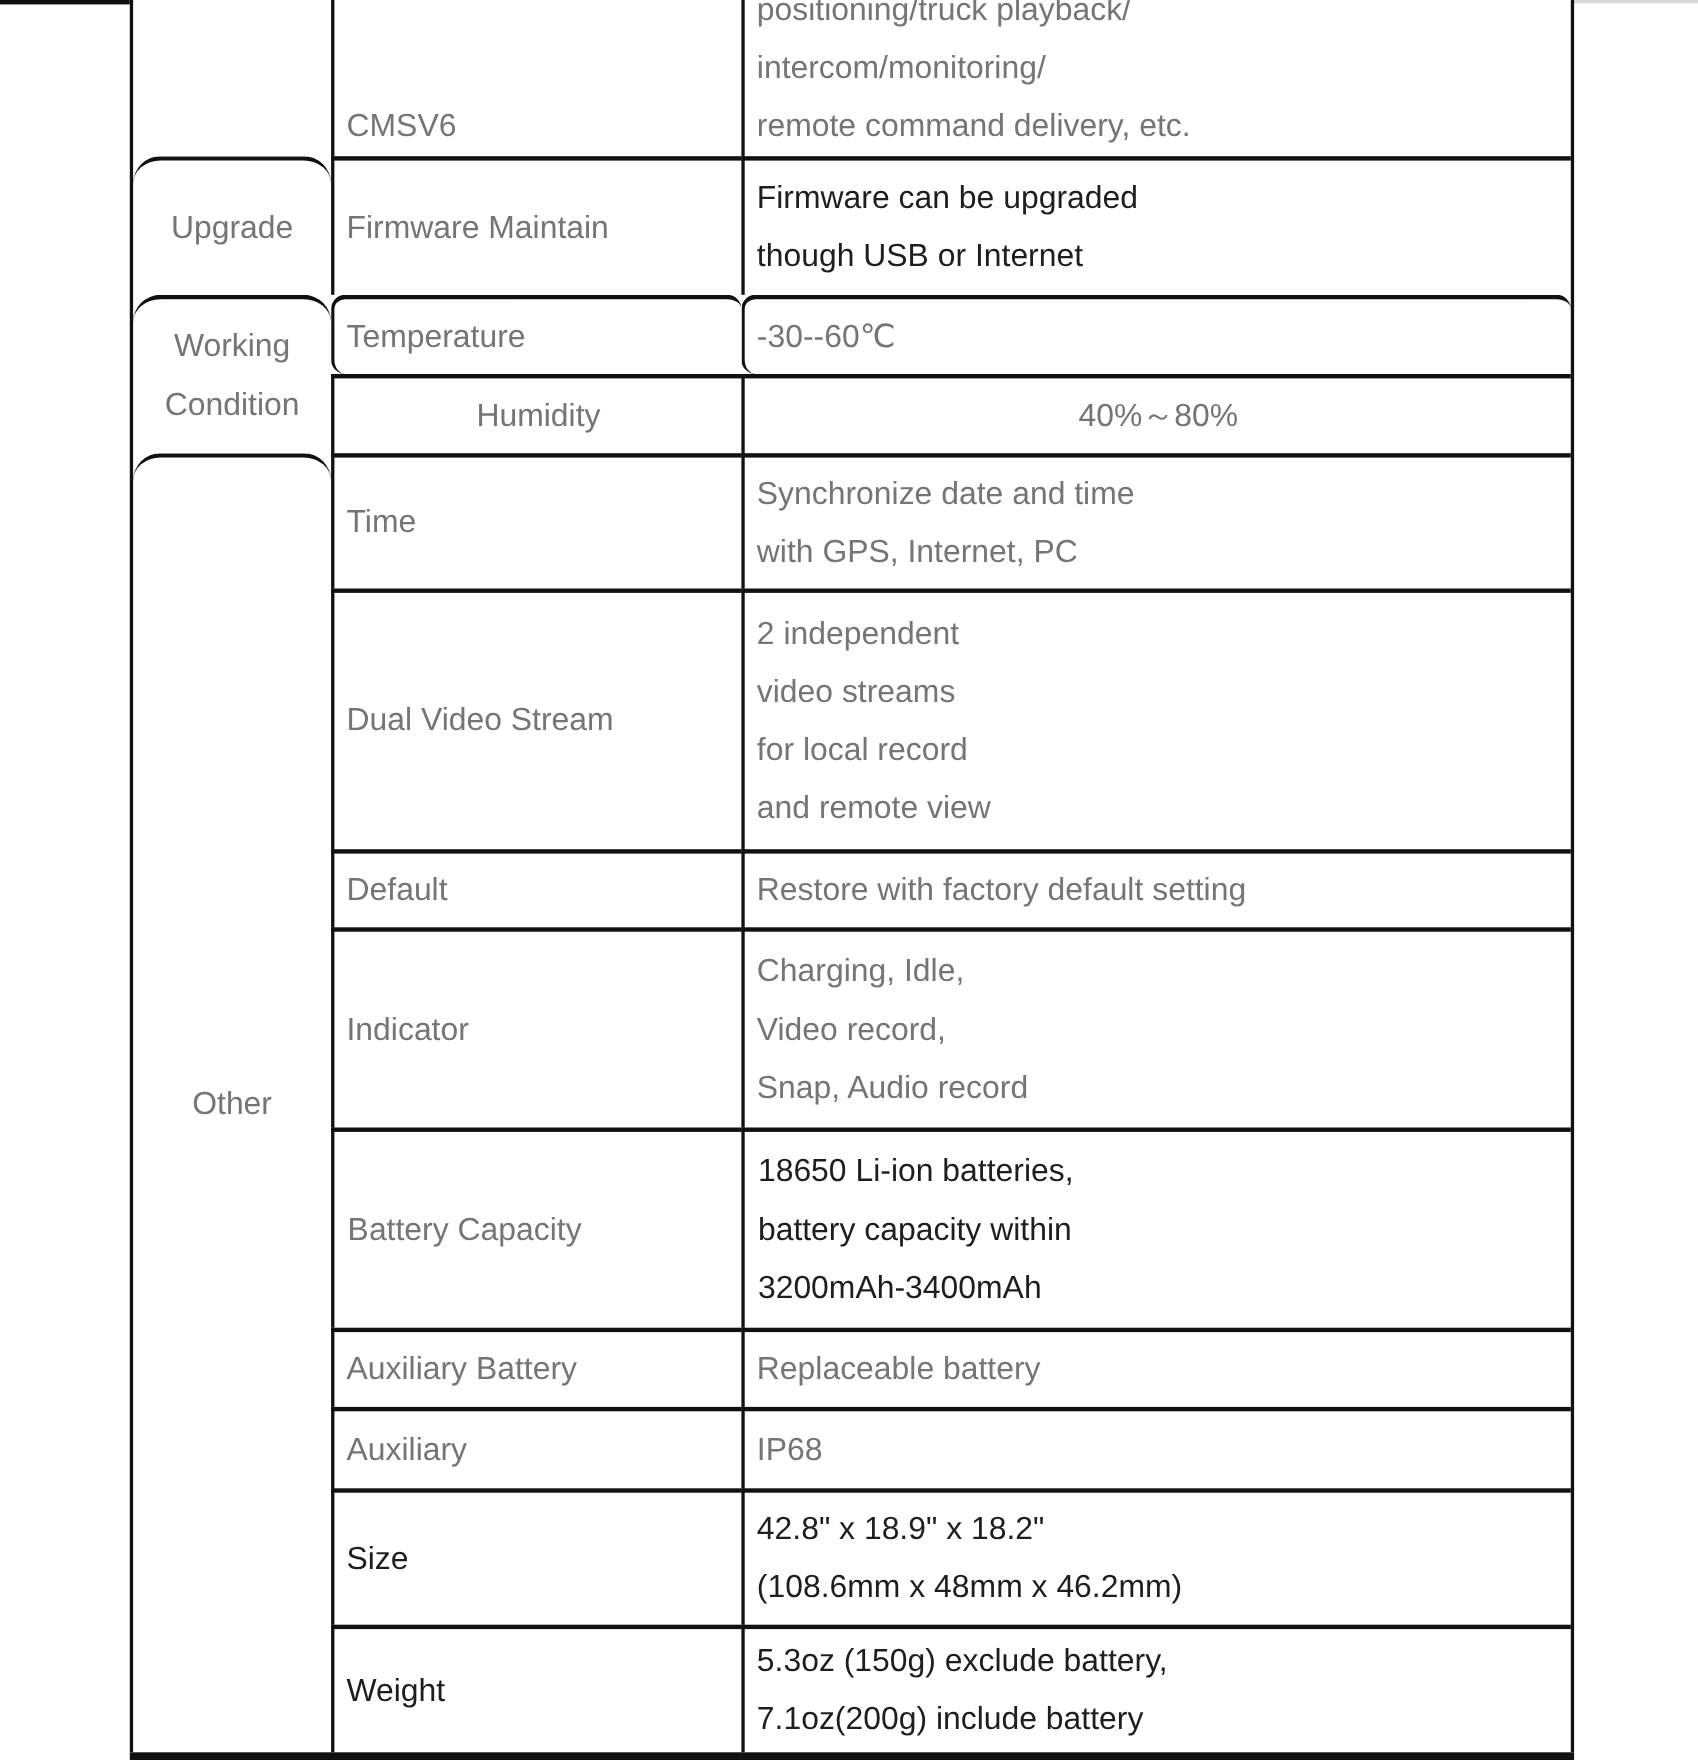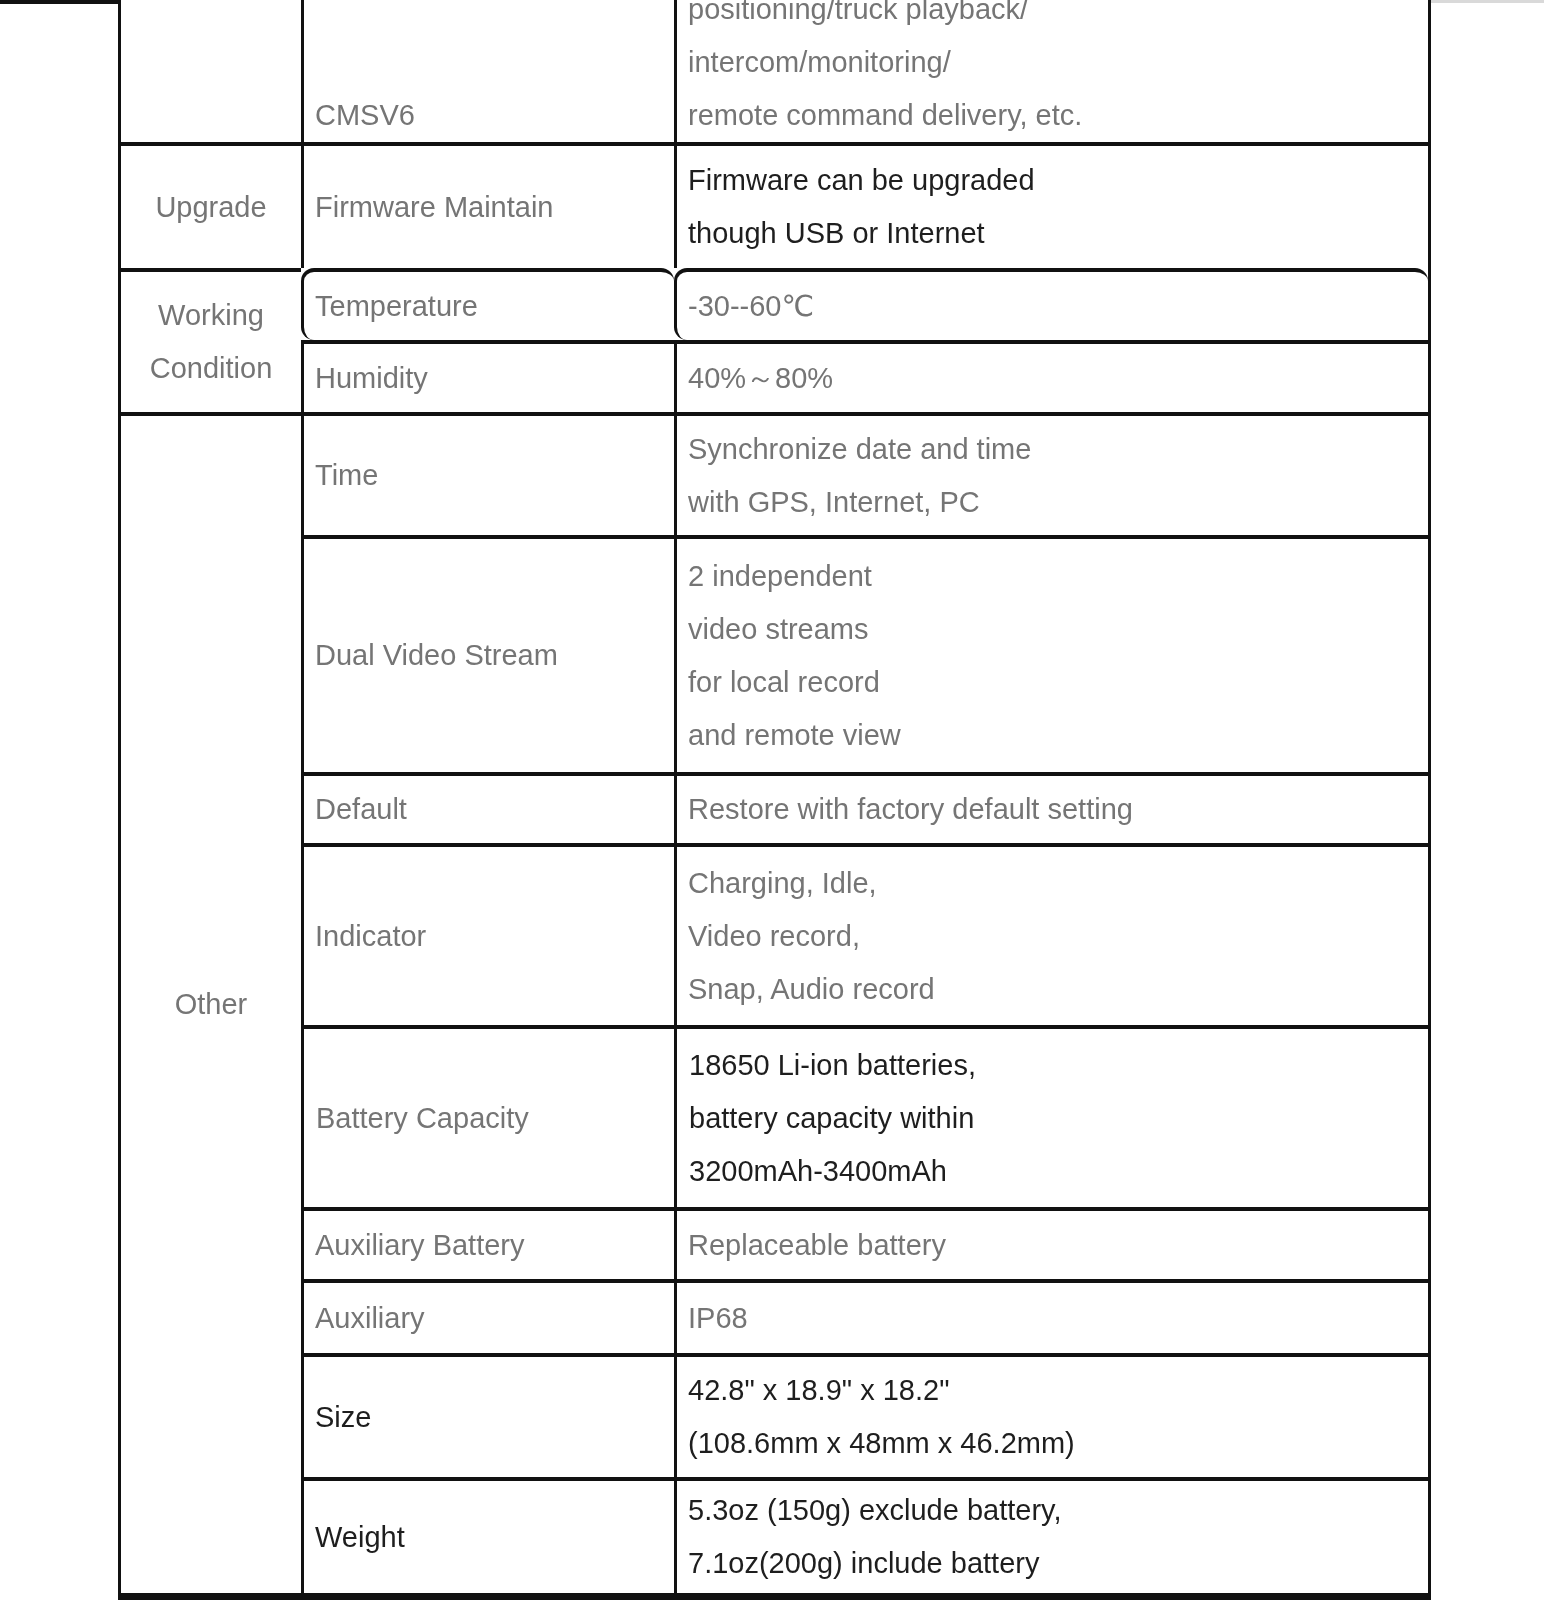--- a/index.html
+++ b/index.html
@@ -52,40 +52,41 @@
     border-top: 4px solid #111111;
     display: flex;
     align-items: center;
     overflow: hidden;
   }
   .cell.no-top { border-top: none; }
   .c1 {
     grid-column: 1;
     justify-content: center;
     text-align: center;
+    border-radius: 25px;
   }
   .c2 { grid-column: 2; }
   .c3 { grid-column: 3; }
   .c2, .c3 {
     border-left: 3px solid #111111;
     padding-left: 11px;
     padding-right: 10px;
   }
   .inner { white-space: pre-line; }
   .dark { color: #1e1e1e; }
   .top-align { align-items: flex-start; }
   .lift-small .inner { margin-top: -4px; }
   .lift-big .inner { margin-top: -20px; }
   
   .gr1  { grid-row: 1; align-items: flex-end; }
   .gr2  { grid-row: 2; }
   .gr3s2 { grid-row: 3 / span 2; }
   .gr5s9 { grid-row: 5 / span 9; }
   .gr3  { grid-row: 3; border-radius: 13px; }
-  .gr4  { grid-row: 4; }
+  .gr4  { grid-row: 4; justify-content: center; }
   .gr5  { grid-row: 5; }
   .gr6  { grid-row: 6; }
   .gr7  { grid-row: 7; }
   .gr8  { grid-row: 8; }
   .gr9  { grid-row: 9; padding-left: 12px; }
   .gr10 { grid-row: 10; }
   .gr11 { grid-row: 11; }
   .gr12 { grid-row: 12; }
   .gr13 { grid-row: 13; }
 </style>

